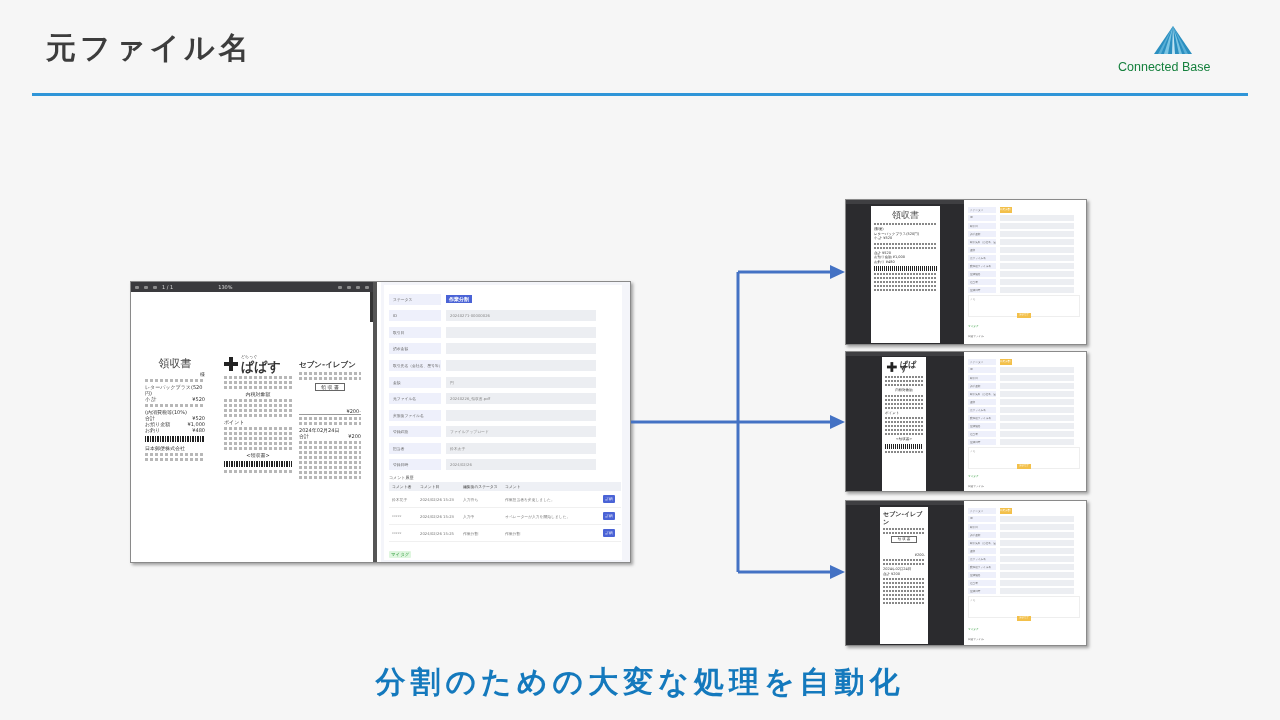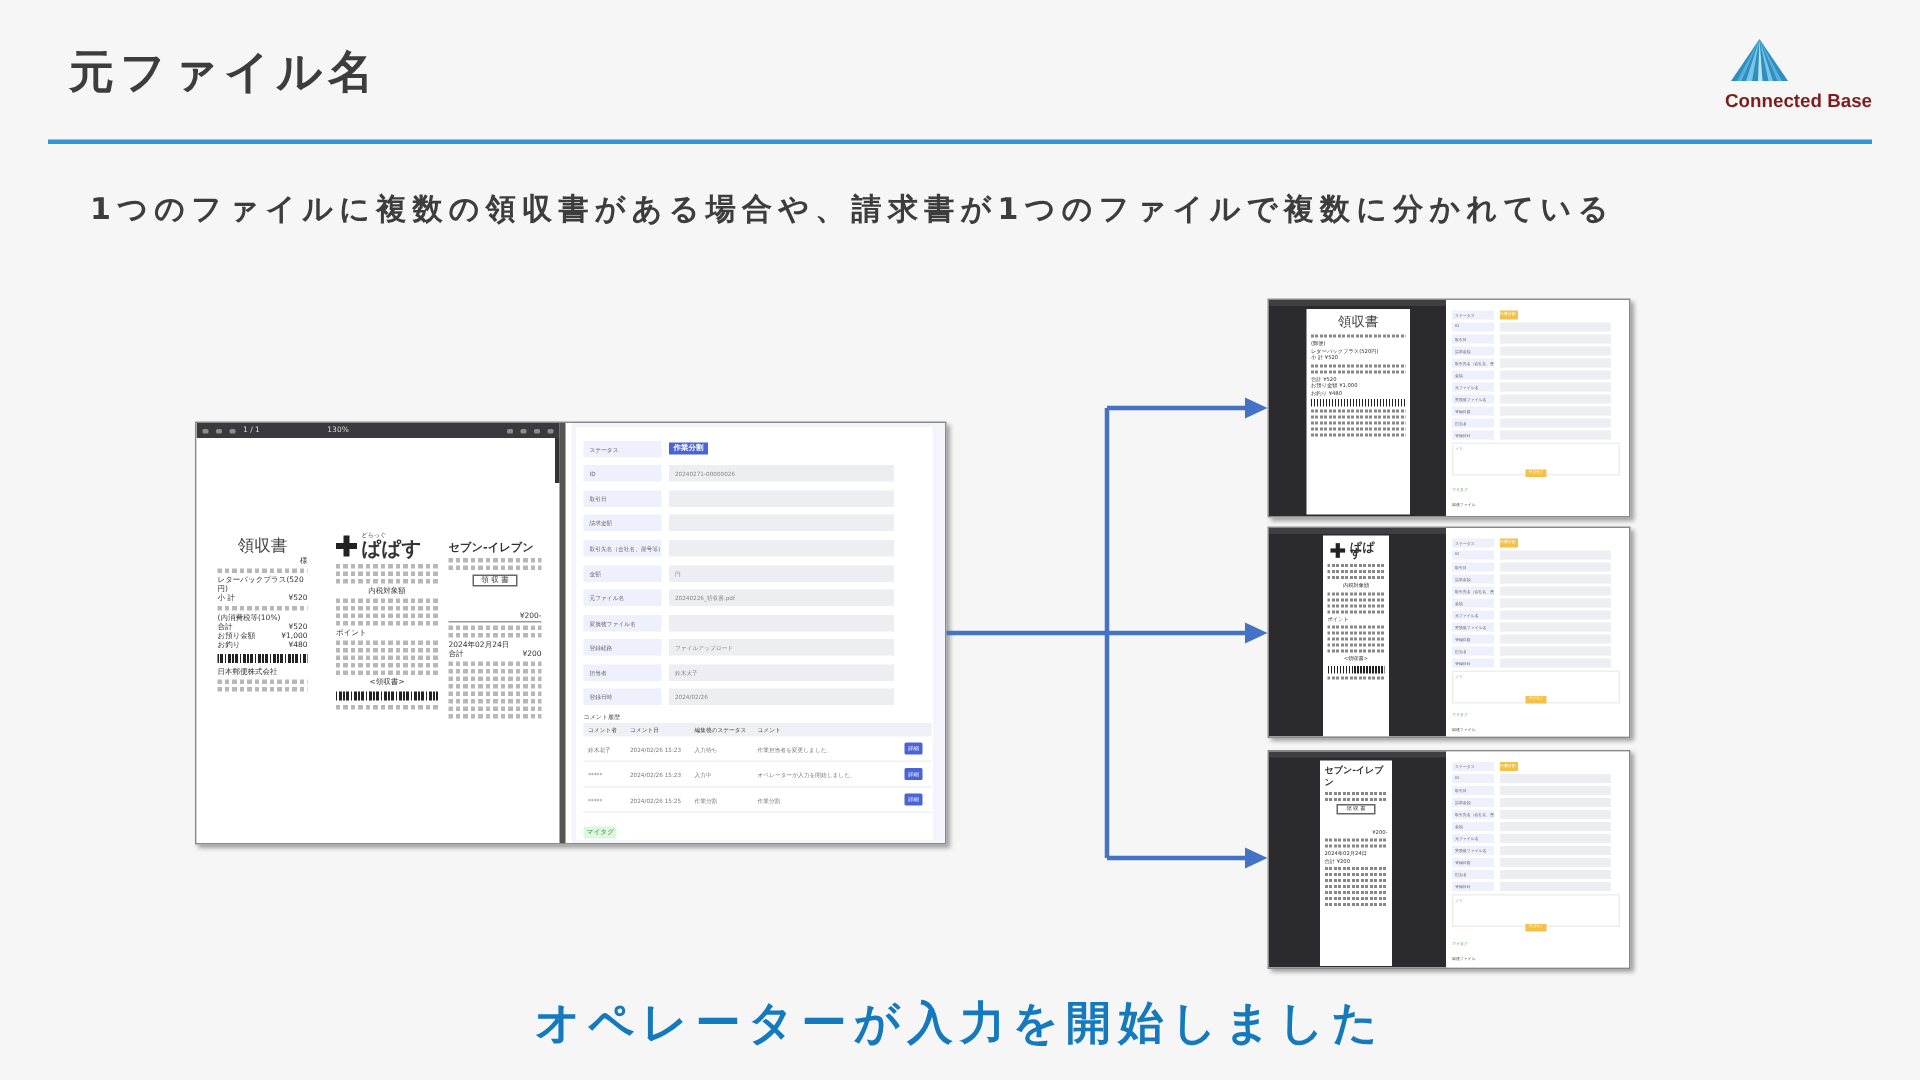--- a/index.html
+++ b/index.html
@@ -4,21 +4,21 @@
 <style>
   * { box-sizing: border-box; margin: 0; padding: 0; }
   html, body { width: 1280px; height: 720px; overflow: hidden; }
   body { background: #f6f6f6; font-family: "DejaVu Sans", "Liberation Sans", sans-serif; position: relative; color: #3a3a3a; }
 
   .slide-title { position: absolute; left: 46px; top: 28px; font-size: 30px; font-weight: bold; letter-spacing: 4px; color: #3d3d3d; }
   .title-rule { position: absolute; left: 32px; top: 93px; width: 1216px; height: 3px; background: #2f95d8; }
 
   .logo { position: absolute; left: 1118px; top: 26px; width: 130px; height: 55px; }
   .logo-mark { position: absolute; left: 36px; top: 0; width: 38px; height: 28px; }
-  .logo-text { position: absolute; left: 0; top: 34px; width: 130px; text-align: right; font-size: 12.5px; font-weight: bold; color: #7f1d1d; font-family: "Liberation Sans", sans-serif; }
+  .logo-text { position: absolute; left: 0; top: 34px; width: 130px; text-align: left; font-size: 12.5px; font-weight: normal; color: #15803d; font-family: "Liberation Sans", sans-serif; }
 
   .description { position: absolute; left: 60px; top: 126px; width: 1180px; font-size: 20px; font-weight: bold; letter-spacing: 4.2px; line-height: 26px; color: #3d3d3d; }
 
   
   .main-shot { position: absolute; left: 130px; top: 281px; width: 501px; height: 282px; background: #fff; border: 1px solid #8a8a8a; box-shadow: 2px 2px 3px rgba(0,0,0,0.35); overflow: hidden; }
   .viewer { position: absolute; left: 0; top: 0; width: 246px; height: 282px; background: #fff; border-right: 4px solid #555; }
   .viewer-toolbar { height: 10px; background: #3a3a3d; display: flex; align-items: center; padding: 0 4px; gap: 5px; }
   .tb-dot { width: 4px; height: 3px; background: #8c8c8c; border-radius: 1px; }
   .tb-zoom { font-size: 5px; color: #ddd; margin-left: 40px; }
   .tb-spacer { flex: 1; }
@@ -83,21 +83,20 @@
     <polygon points="19,0 10,28 14,28" fill="#7cc5e3"></polygon>
     <polygon points="19,0 18,28 21,28" fill="#bfe3f2"></polygon>
     <polygon points="19,0 25,28 28,28" fill="#7cc5e3"></polygon>
     <polygon points="19,0 4,28 7,28" fill="#5aafd6"></polygon>
     <polygon points="19,0 31,28 34,28" fill="#5aafd6"></polygon>
   </svg>
   <div class="logo-text">Connected Base</div>
 </div>
 
 <div class="description">
-  <div>1つのファイルに複数の領収書がある場合や、請求書が1つのファイルで複数に分かれている</div>
 </div>
 
 <div class="main-shot">
   <div class="viewer">
     <div class="viewer-toolbar">
       <span class="tb-dot"></span>
       <span class="tb-dot"></span>
       <span class="tb-dot"></span>
       <span style="font-size:5px;color:#ddd">1 / 1</span>
       <span class="tb-zoom">130%</span>
@@ -508,13 +507,13 @@
         <div class="r-label">登録日時</div>
         <div class="r-value"></div>
       </div>
     <div class="r-memo" style="top:95px;">メモ</div>
     <div class="r-btn" style="top:115px;">分割完了</div>
     <div class="r-tag" style="top:126px;">マイタグ</div>
     <div class="r-note" style="top:136px;">関連ファイル</div>
   </div>
 </div>
 
-<div class="tagline">オペレーターが入力を開始しました</div>
+<div class="tagline">分割のための大変な処理を自動化</div>
 
 </body></html>

